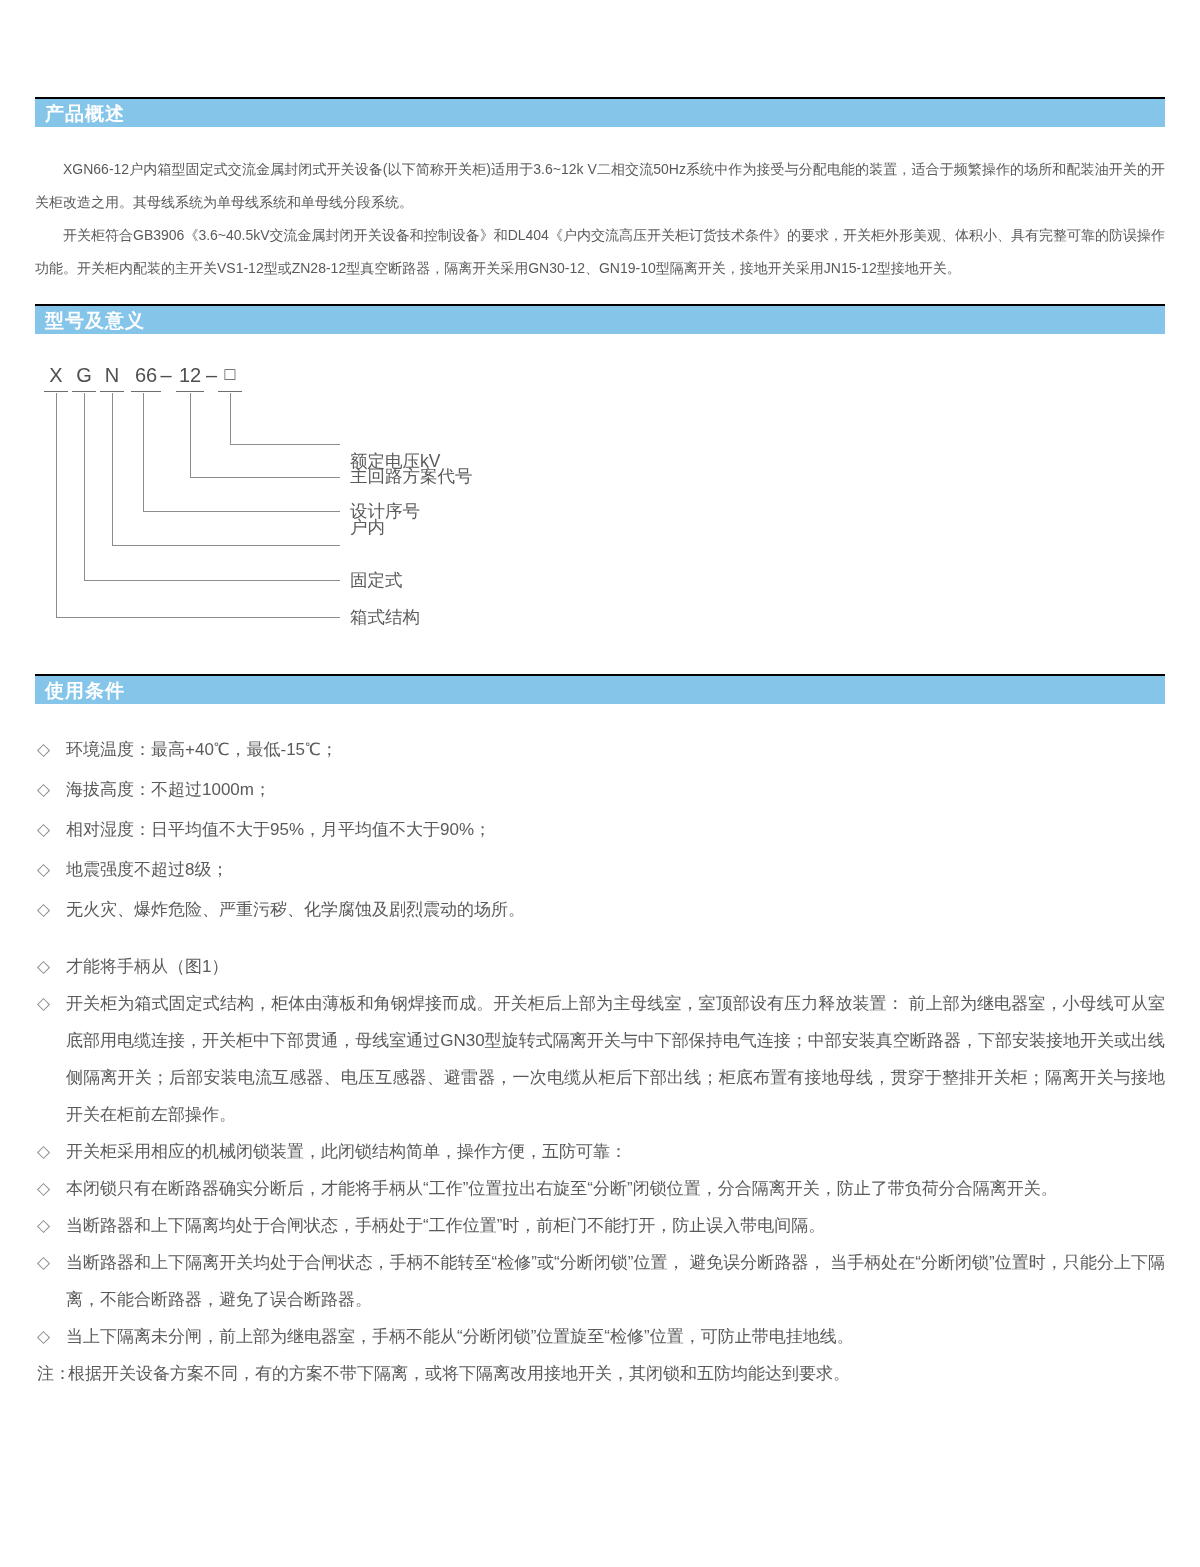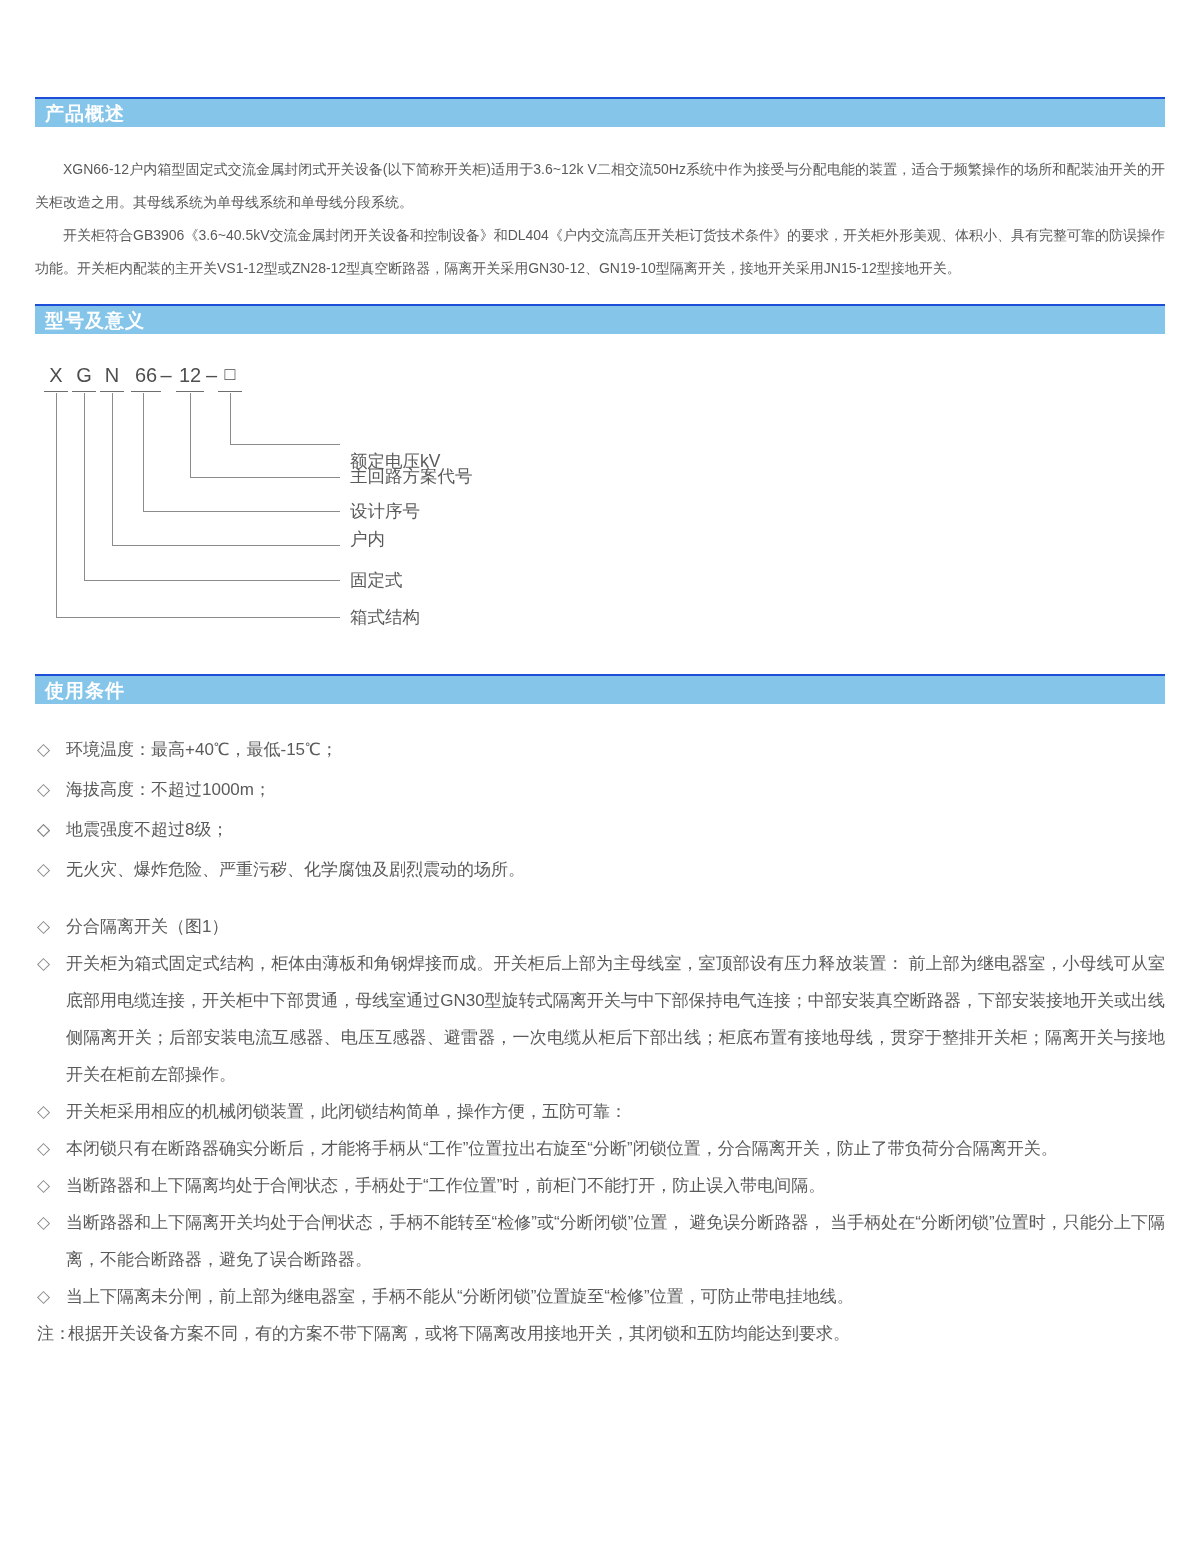--- a/index.html
+++ b/index.html
@@ -7,21 +7,21 @@
   .page {
     width: 1200px; height: 1567px; background: #ffffff;
     font-family: "Liberation Sans", sans-serif;
     color: #5a5a5a;
     padding: 97px 35px 0 35px;
     overflow: hidden;
   }
   .section-bar {
     height: 30px; line-height: 30px;
     background: #84c5e9;
-    border-top: 2px solid #1d4ed8;
+    border-top: 2px solid #000000;
     color: #ffffff; font-size: 19px; font-weight: bold;
     padding-left: 10px;
     letter-spacing: 1px;
   }
   
   .overview { margin-top: 26px; font-size: 14px; line-height: 33px; text-align: justify; }
   .overview p { margin: 0; text-indent: 2em; }
   
   .bar-model { margin-top: 19px; }
   .diagram { position: relative; width: 560px; height: 262px; margin: 30px 0 0 5px; }
@@ -52,21 +52,21 @@
   .hl-66  { top: 147px; left: 103px; width: 197px; }
   .hl-12  { top: 113px; left: 150px; width: 150px; }
   .hl-box { top: 80px;  left: 190px; width: 110px; }
   .dlabel {
     position: absolute; left: 310px; height: 26px; line-height: 26px;
     font-size: 17.5px; color: #5a5a5a; white-space: nowrap;
   }
   .lb-box { top: 67px; margin-top: 32px; }
   .lb-12  { top: 84px; }
   .lb-66  { top: 134px; }
-  .lb-n   { top: 162px; }
+  .lb-n   { top: 150px; }
   .lb-g   { top: 203px; }
   .lb-x   { top: 240px; }
   
   .bar-cond { margin-top: 48px; }
   .cond-list { margin-top: 26px; }
   .row { position: relative; padding-left: 31px; font-size: 17px; color: #5a5a5a; }
   .cond-list .row { line-height: 40px; }
   .marker { position: absolute; left: 2px; top: 0; color: #8a8a8a; }
   
   .bar-struct { margin-top: 4px; }
@@ -129,35 +129,36 @@
     <div class="row">
       <span class="marker">◇</span>
       <span>环境温度：最高+40℃，最低-15℃；</span>
     </div>
     <div class="row">
       <span class="marker">◇</span>
       <span>海拔高度：不超过1000m；</span>
     </div>
     <div class="row">
       <span class="marker">◇</span>
+      <span>相对湿度：日平均值不大于95%，月平均值不大于90%；</span>
     </div>
     <div class="row">
       <span class="marker">◇</span>
       <span>地震强度不超过8级；</span>
     </div>
     <div class="row">
       <span class="marker">◇</span>
       <span>无火灾、爆炸危险、严重污秽、化学腐蚀及剧烈震动的场所。</span>
     </div>
   </div>
 
   <div class="struct-list">
     <div class="row">
       <span class="marker">◇</span>
-      <span>分合隔离开关（图1）</span>
+      <span>才能将手柄从（图1）</span>
     </div>
     <div class="row">
       <span class="marker">◇</span>
       <span>开关柜为箱式固定式结构，柜体由薄板和角钢焊接而成。开关柜后上部为主母线室，室顶部设有压力释放装置： 前上部为继电器室，小母线可从室底部用电缆连接，开关柜中下部贯通，母线室通过GN30型旋转式隔离开关与中下部保持电气连接；中部安装真空断路器，下部安装接地开关或出线侧隔离开关；后部安装电流互感器、电压互感器、避雷器，一次电缆从柜后下部出线；柜底布置有接地母线，贯穿于整排开关柜；隔离开关与接地开关在柜前左部操作。</span>
     </div>
     <div class="row">
       <span class="marker">◇</span>
       <span>开关柜采用相应的机械闭锁装置，此闭锁结构简单，操作方便，五防可靠：</span>
     </div>
     <div class="row">

